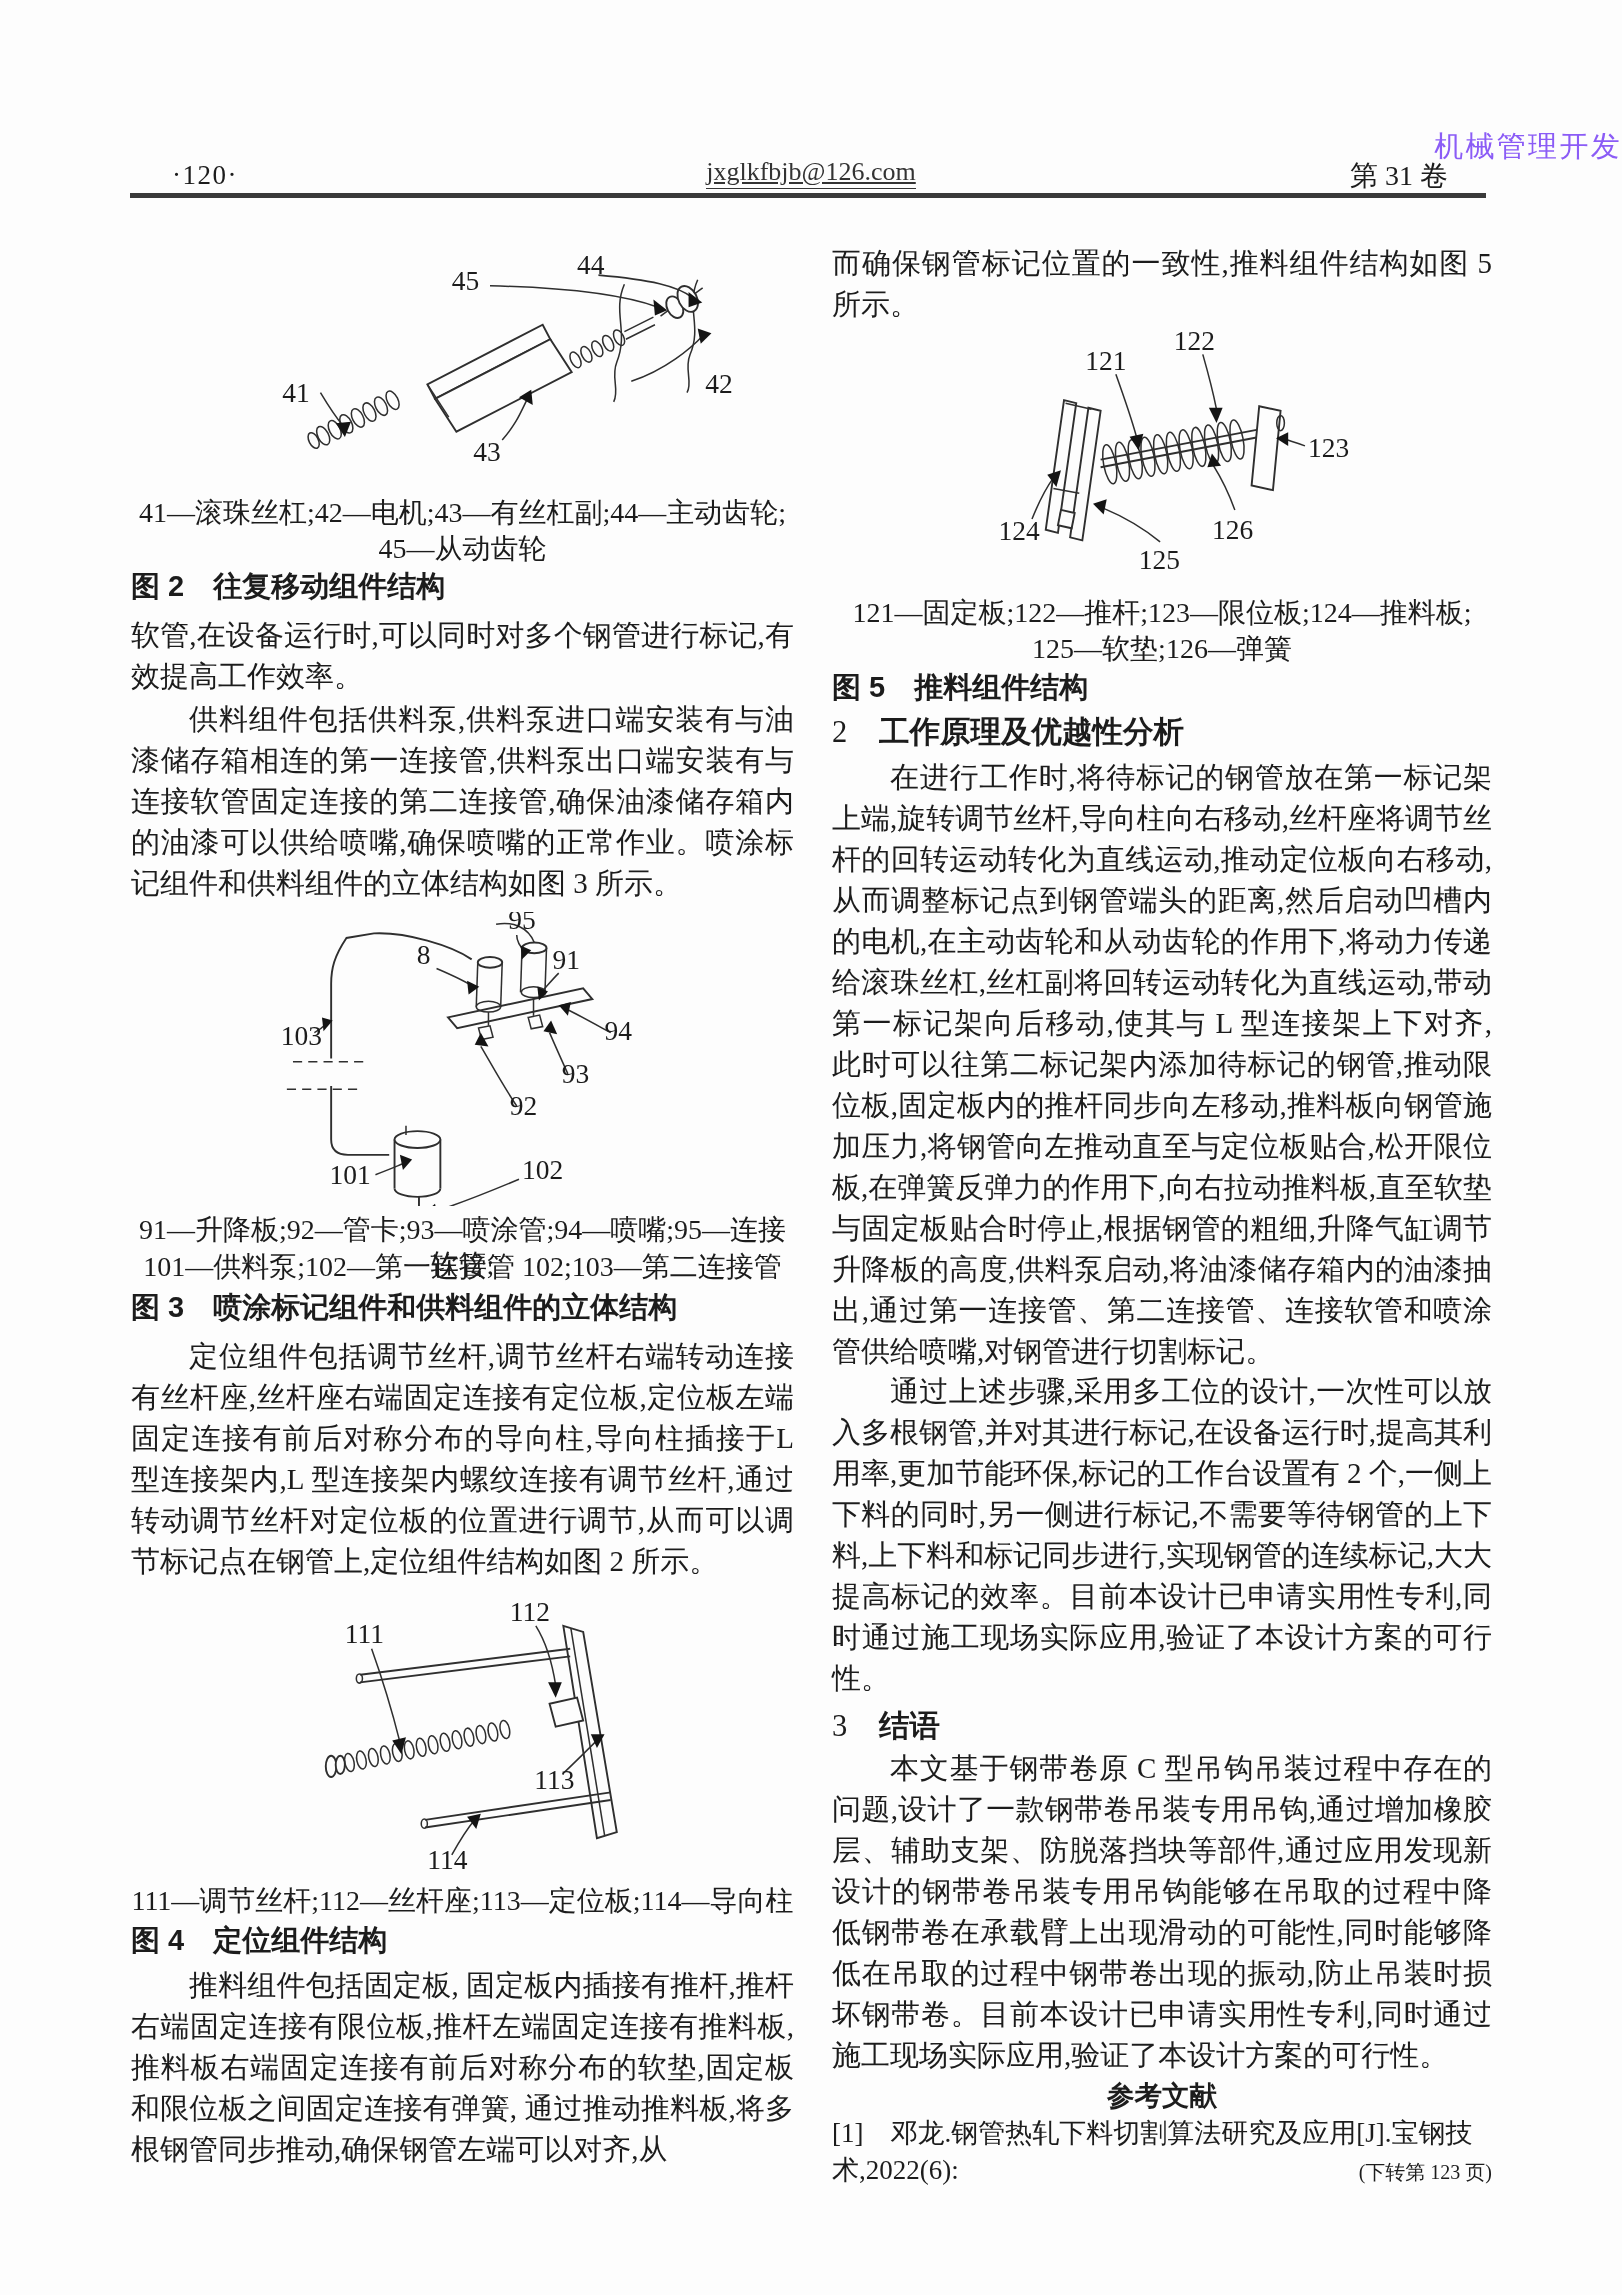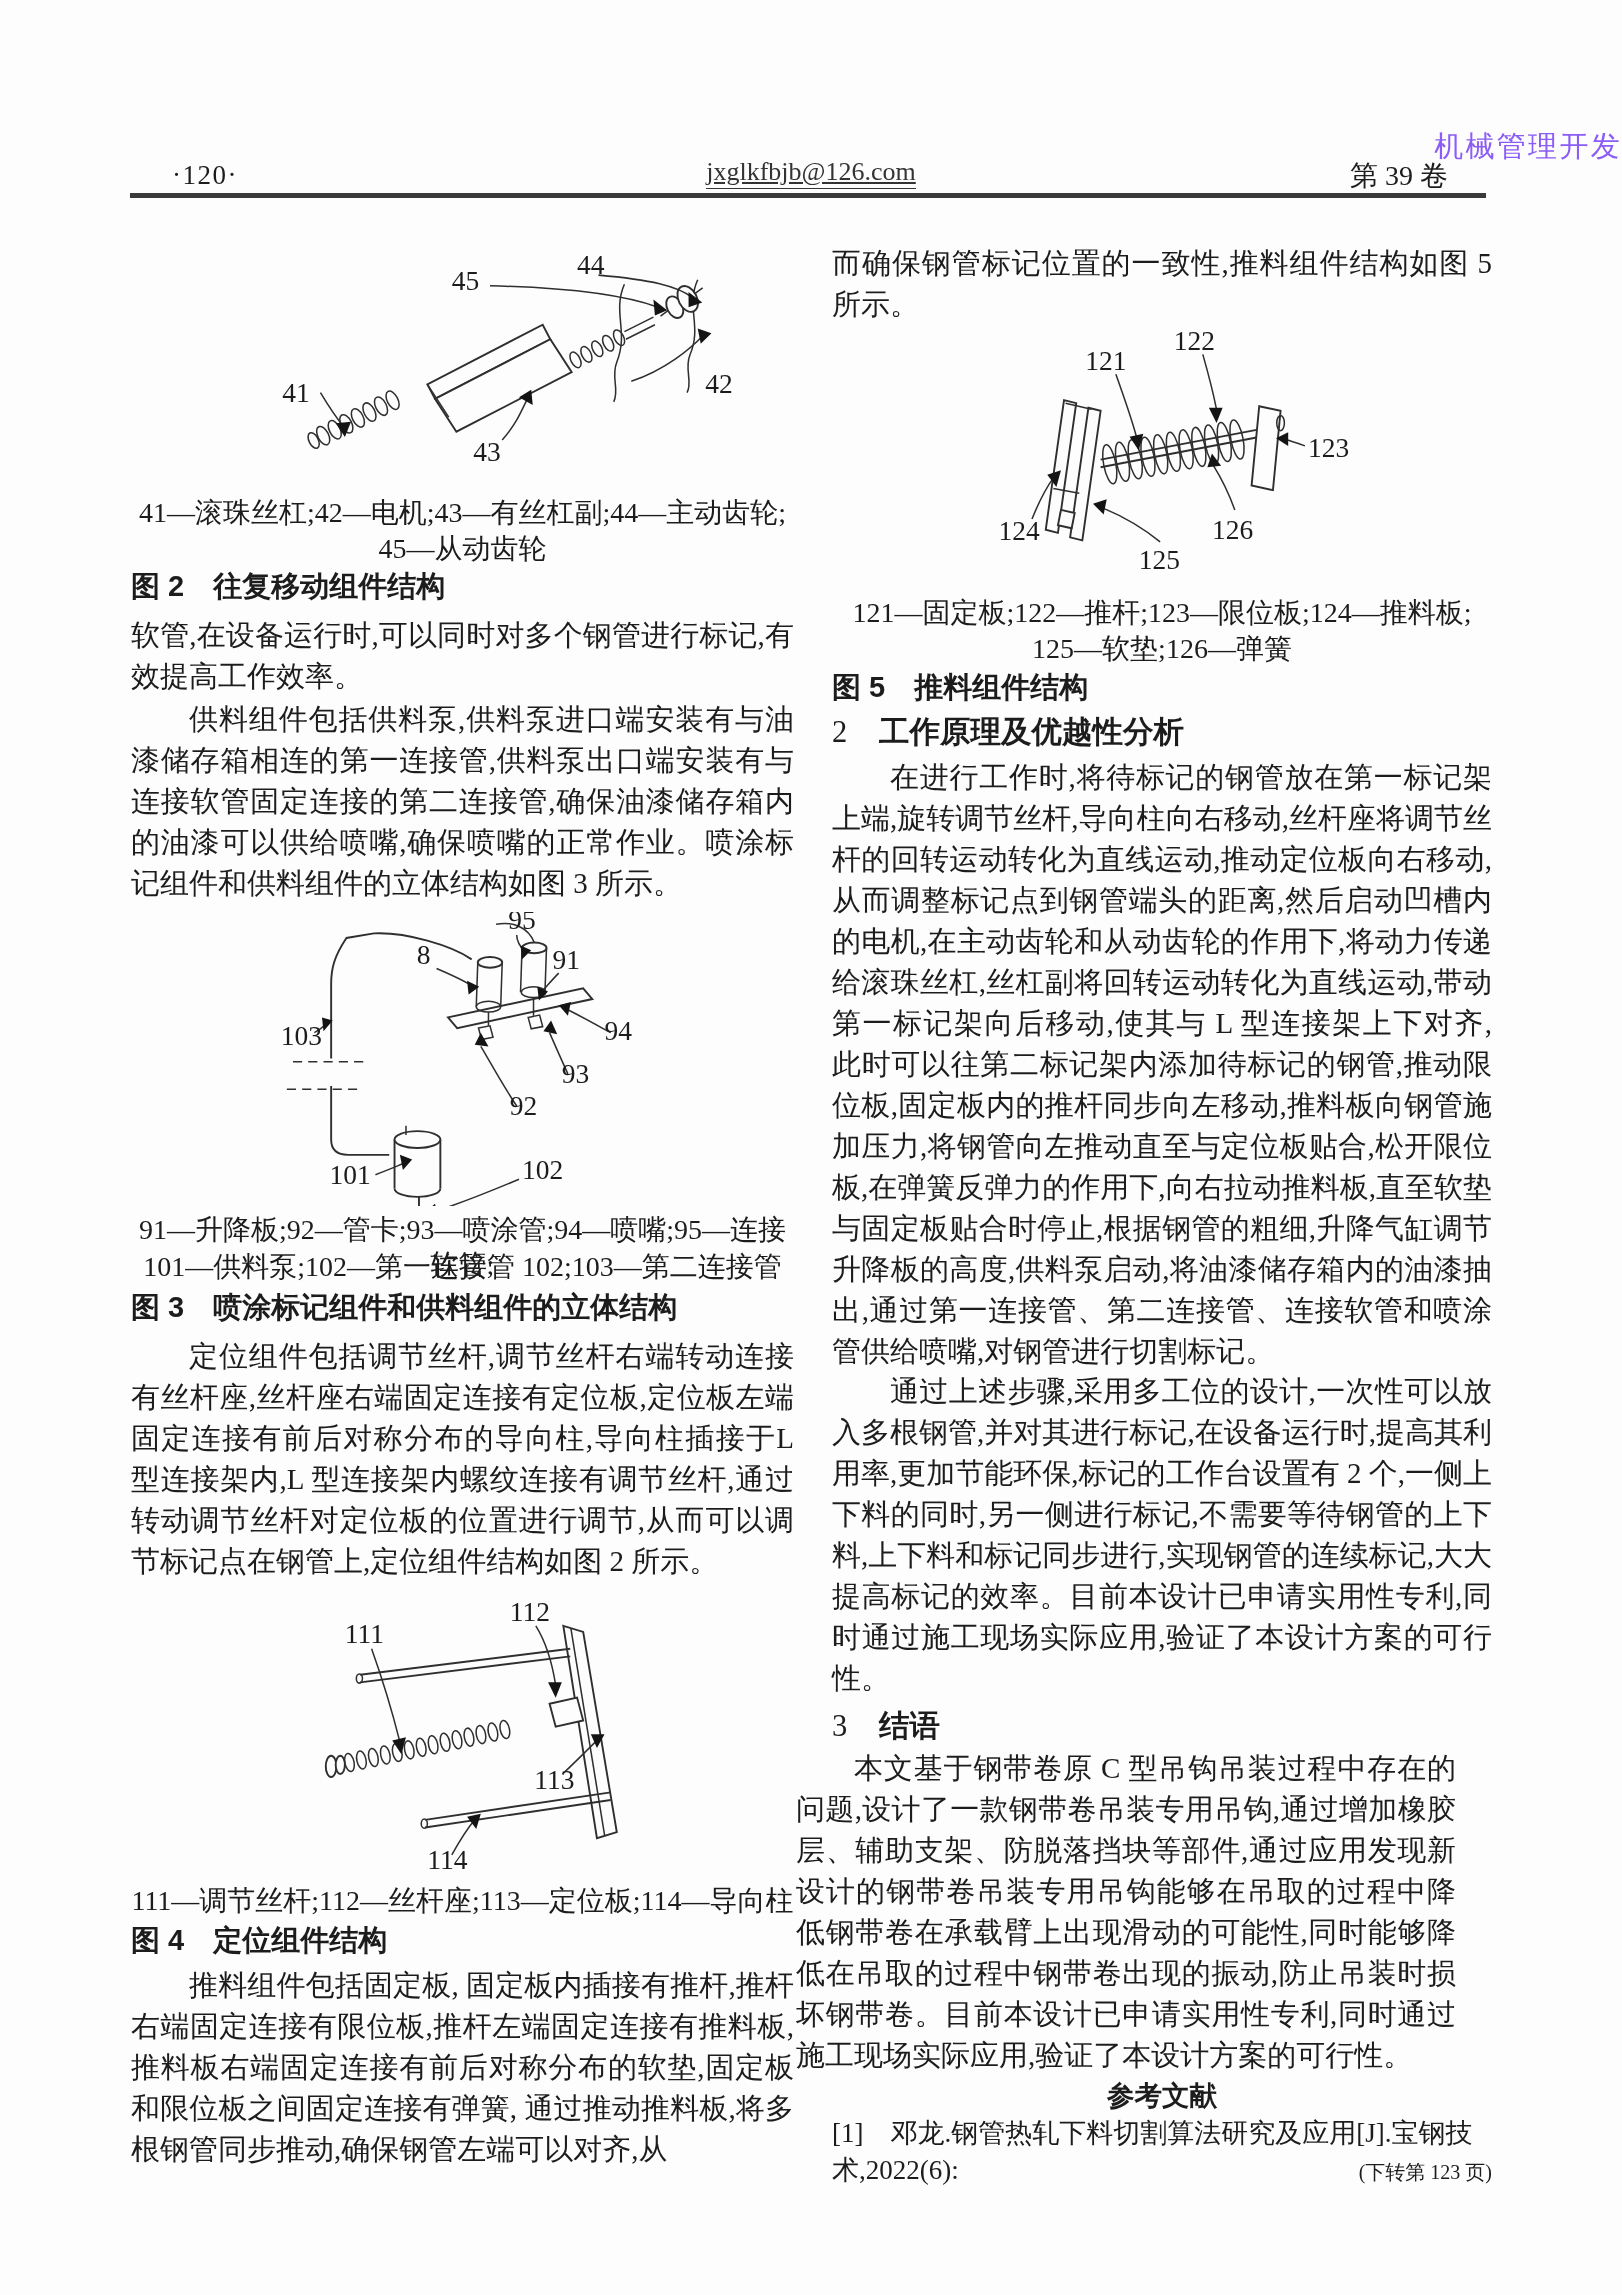--- a/index.html
+++ b/index.html
@@ -39,21 +39,21 @@
   svg text { font-size:36px; font-family:"Liberation Serif","DejaVu Serif",serif; fill:#1c1c1c; }
 </style>
 </head>
 <body>
 
 <div class="abs pagenum">·120·</div>
 <div class="abs journal">机械管理开发</div>
 <div class="abs email-row">
   <span>jxglkfbjb@126.com</span>
 </div>
-<div class="abs volume">第 39 卷</div>
+<div class="abs volume">第 31 卷</div>
 <div class="abs rule"></div>
 
 <svg class="abs" style="left:131px; top:240px;" width="663" height="252" viewBox="0 0 868 330">
 
   <g transform="translate(248,258) rotate(-27)">
     <ellipse class="ln-thin" cx="-10" cy="0" rx="6" ry="11"></ellipse>
     <ellipse class="ln-thin" cx="4" cy="0" rx="7" ry="13"></ellipse>
     <ellipse class="ln-thin" cx="21" cy="0" rx="7" ry="13"></ellipse>
     <ellipse class="ln-thin" cx="38" cy="0" rx="7" ry="13"></ellipse>
     <ellipse class="ln-thin" cx="55" cy="0" rx="7" ry="13"></ellipse>
@@ -289,18 +289,18 @@
   <span class="num">2</span><span class="ttl">工作原理及优越性分析</span>
 </div>
 
 <div class="abs para indent" style="left:832px; top:757px; width:660px;">在进行工作时,将待标记的钢管放在第一标记架上端,旋转调节丝杆,导向柱向右移动,丝杆座将调节丝杆的回转运动转化为直线运动,推动定位板向右移动,从而调整标记点到钢管端头的距离,然后启动凹槽内的电机,在主动齿轮和从动齿轮的作用下,将动力传递给滚珠丝杠,丝杠副将回转运动转化为直线运动,带动第一标记架向后移动,使其与 L 型连接架上下对齐, 此时可以往第二标记架内添加待标记的钢管,推动限位板,固定板内的推杆同步向左移动,推料板向钢管施加压力,将钢管向左推动直至与定位板贴合,松开限位板,在弹簧反弹力的作用下,向右拉动推料板,直至软垫与固定板贴合时停止,根据钢管的粗细,升降气缸调节升降板的高度,供料泵启动,将油漆储存箱内的油漆抽出,通过第一连接管、第二连接管、连接软管和喷涂管供给喷嘴,对钢管进行切割标记。</div>
 <div class="abs para indent" style="left:832px; top:1371px; width:660px;">通过上述步骤,采用多工位的设计,一次性可以放入多根钢管,并对其进行标记,在设备运行时,提高其利用率,更加节能环保,标记的工作台设置有 2 个,一侧上下料的同时,另一侧进行标记,不需要等待钢管的上下料,上下料和标记同步进行,实现钢管的连续标记,大大提高标记的效率。目前本设计已申请实用性专利,同时通过施工现场实际应用,验证了本设计方案的可行性。</div>
 
 <div class="abs sechead" style="left:832px; top:1705px; width:660px;">
   <span class="num">3</span><span class="ttl">结语</span>
 </div>
 
-<div class="abs para indent" style="left:796px; top:1748px; width:660px;">本文基于钢带卷原 C 型吊钩吊装过程中存在的问题,设计了一款钢带卷吊装专用吊钩,通过增加橡胶层、辅助支架、防脱落挡块等部件,通过应用发现新设计的钢带卷吊装专用吊钩能够在吊取的过程中降低钢带卷在承载臂上出现滑动的可能性,同时能够降低在吊取的过程中钢带卷出现的振动,防止吊装时损坏钢带卷。目前本设计已申请实用性专利,同时通过施工现场实际应用,验证了本设计方案的可行性。</div>
+<div class="abs para indent" style="left:832px; top:1748px; width:660px;">本文基于钢带卷原 C 型吊钩吊装过程中存在的问题,设计了一款钢带卷吊装专用吊钩,通过增加橡胶层、辅助支架、防脱落挡块等部件,通过应用发现新设计的钢带卷吊装专用吊钩能够在吊取的过程中降低钢带卷在承载臂上出现滑动的可能性,同时能够降低在吊取的过程中钢带卷出现的振动,防止吊装时损坏钢带卷。目前本设计已申请实用性专利,同时通过施工现场实际应用,验证了本设计方案的可行性。</div>
 
 <div class="abs refs-title" style="left:832px; top:2078px; width:660px;">参考文献</div>
 <div class="abs ref" style="left:832px; top:2115px; width:660px;">[1]　邓龙.钢管热轧下料切割算法研究及应用[J].宝钢技术,2022(6):</div>
 <div class="abs cont" style="left:832px; top:2154px; width:660px;">(下转第 123 页)</div>
 
 
 </body></html>

